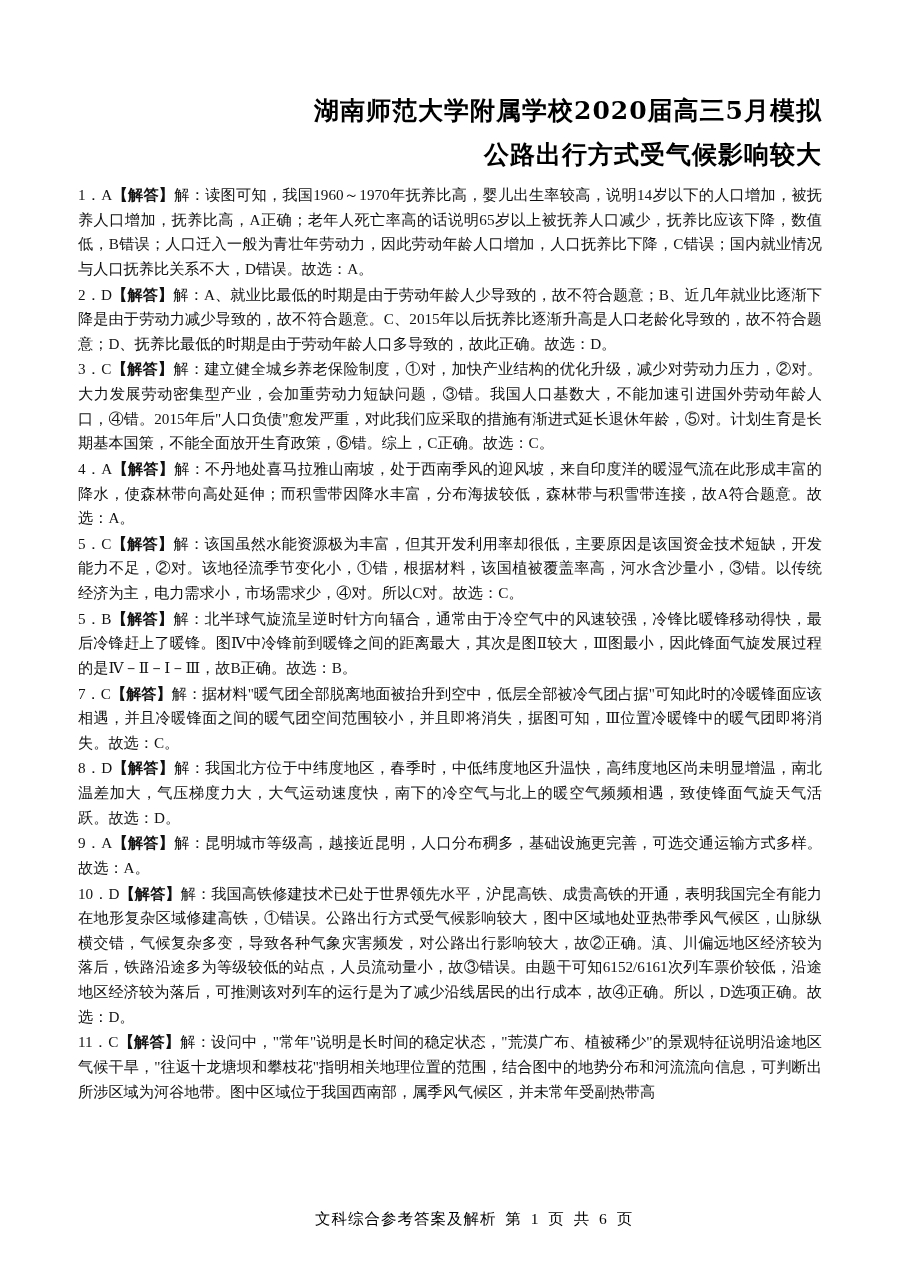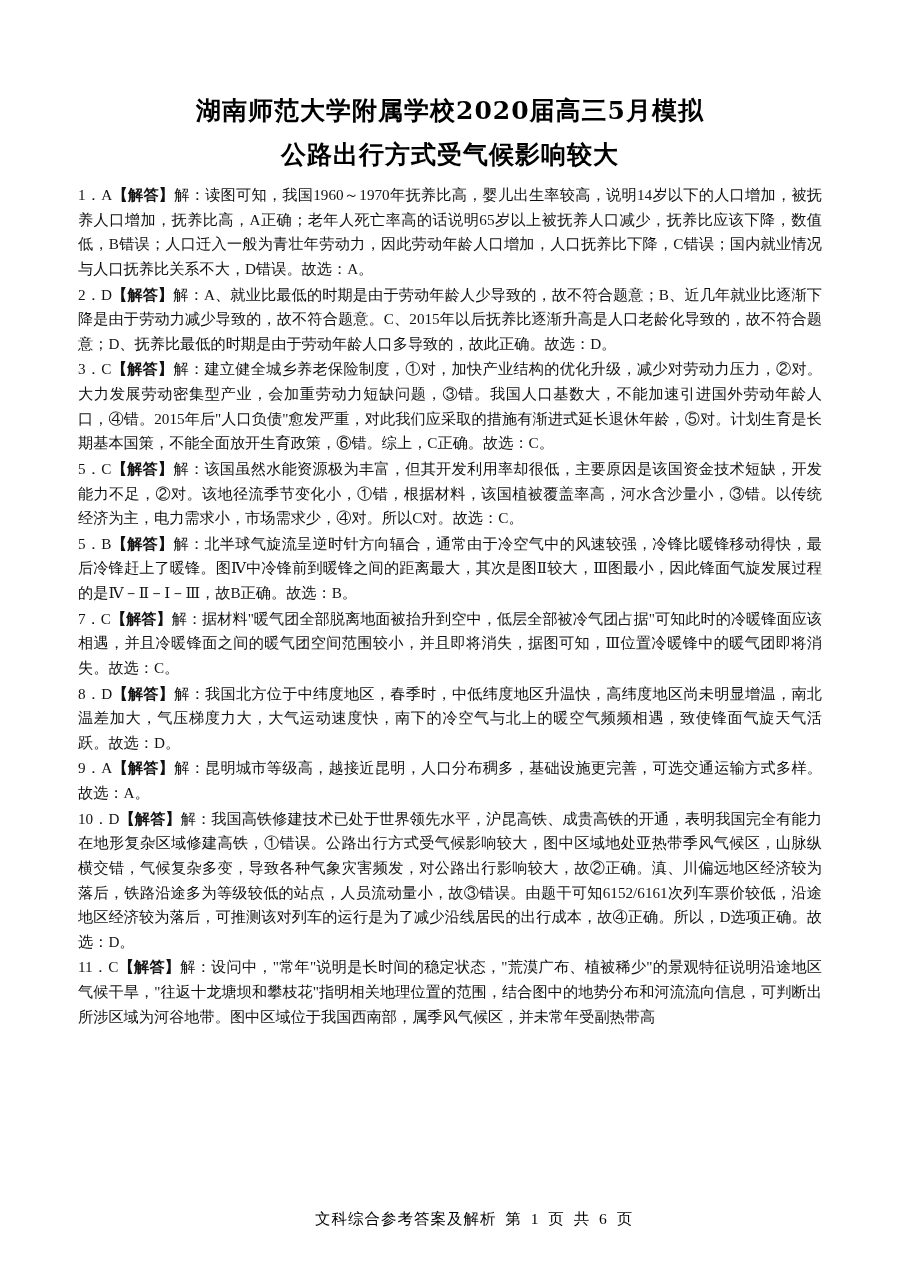--- a/index.html
+++ b/index.html
@@ -16,21 +16,21 @@
     overflow: hidden;
   }
   .page {
     width: 900px;
     height: 1272px;
     box-sizing: border-box;
     padding: 92px 78px 40px 78px;
     position: relative;
   }
   .title-block {
-    text-align: center;
+    text-align: right;
     margin-bottom: 6px;
   }
   .title-line1 {
     font-family: "DejaVu Serif", "Liberation Serif", serif;
     font-weight: bold;
     font-size: 25px;
     letter-spacing: 1px;
     line-height: 1.5;
     margin: 0 0 6px 0;
     color: #000;
@@ -97,20 +97,23 @@
     </p>
 
     <p class="qa">
       <span class="num">2．</span><span>D</span><span class="tag">【解答】</span><span>解：A、就业比最低的时期是由于劳动年龄人少导致的，故不符合题意；B、近几年就业比逐渐下降是由于劳动力减少导致的，故不符合题意。C、2015年以后抚养比逐渐升高是人口老龄化导致的，故不符合题意；D、抚养比最低的时期是由于劳动年龄人口多导致的，故此正确。故选：D。</span>
     </p>
 
     <p class="qa">
       <span class="num">3．</span><span>C</span><span class="tag">【解答】</span><span>解：建立健全城乡养老保险制度，①对，加快产业结构的优化升级，减少对劳动力压力，②对。大力发展劳动密集型产业，会加重劳动力短缺问题，③错。我国人口基数大，不能加速引进国外劳动年龄人口，④错。2015年后"人口负债"愈发严重，对此我们应采取的措施有渐进式延长退休年龄，⑤对。计划生育是长期基本国策，不能全面放开生育政策，⑥错。综上，C正确。故选：C。</span>
     </p>
 
+    <p class="qa">
+      <span class="num">4．</span><span>A</span><span class="tag">【解答】</span><span>解：不丹地处喜马拉雅山南坡，处于西南季风的迎风坡，来自印度洋的暖湿气流在此形成丰富的降水，使森林带向高处延伸；而积雪带因降水丰富，分布海拔较低，森林带与积雪带连接，故A符合题意。故选：A。</span>
+    </p>
 
     <p class="qa">
       <span class="num">5．</span><span>C</span><span class="tag">【解答】</span><span>解：该国虽然水能资源极为丰富，但其开发利用率却很低，主要原因是该国资金技术短缺，开发能力不足，②对。该地径流季节变化小，①错，根据材料，该国植被覆盖率高，河水含沙量小，③错。以传统经济为主，电力需求小，市场需求少，④对。所以C对。故选：C。</span>
     </p>
 
     <p class="qa">
       <span class="num">5．</span><span>B</span><span class="tag">【解答】</span><span>解：北半球气旋流呈逆时针方向辐合，通常由于冷空气中的风速较强，冷锋比暖锋移动得快，最后冷锋赶上了暖锋。图Ⅳ中冷锋前到暖锋之间的距离最大，其次是图Ⅱ较大，Ⅲ图最小，因此锋面气旋发展过程的是Ⅳ－Ⅱ－Ⅰ－Ⅲ，故B正确。故选：B。</span>
     </p>
 
     <p class="qa">

